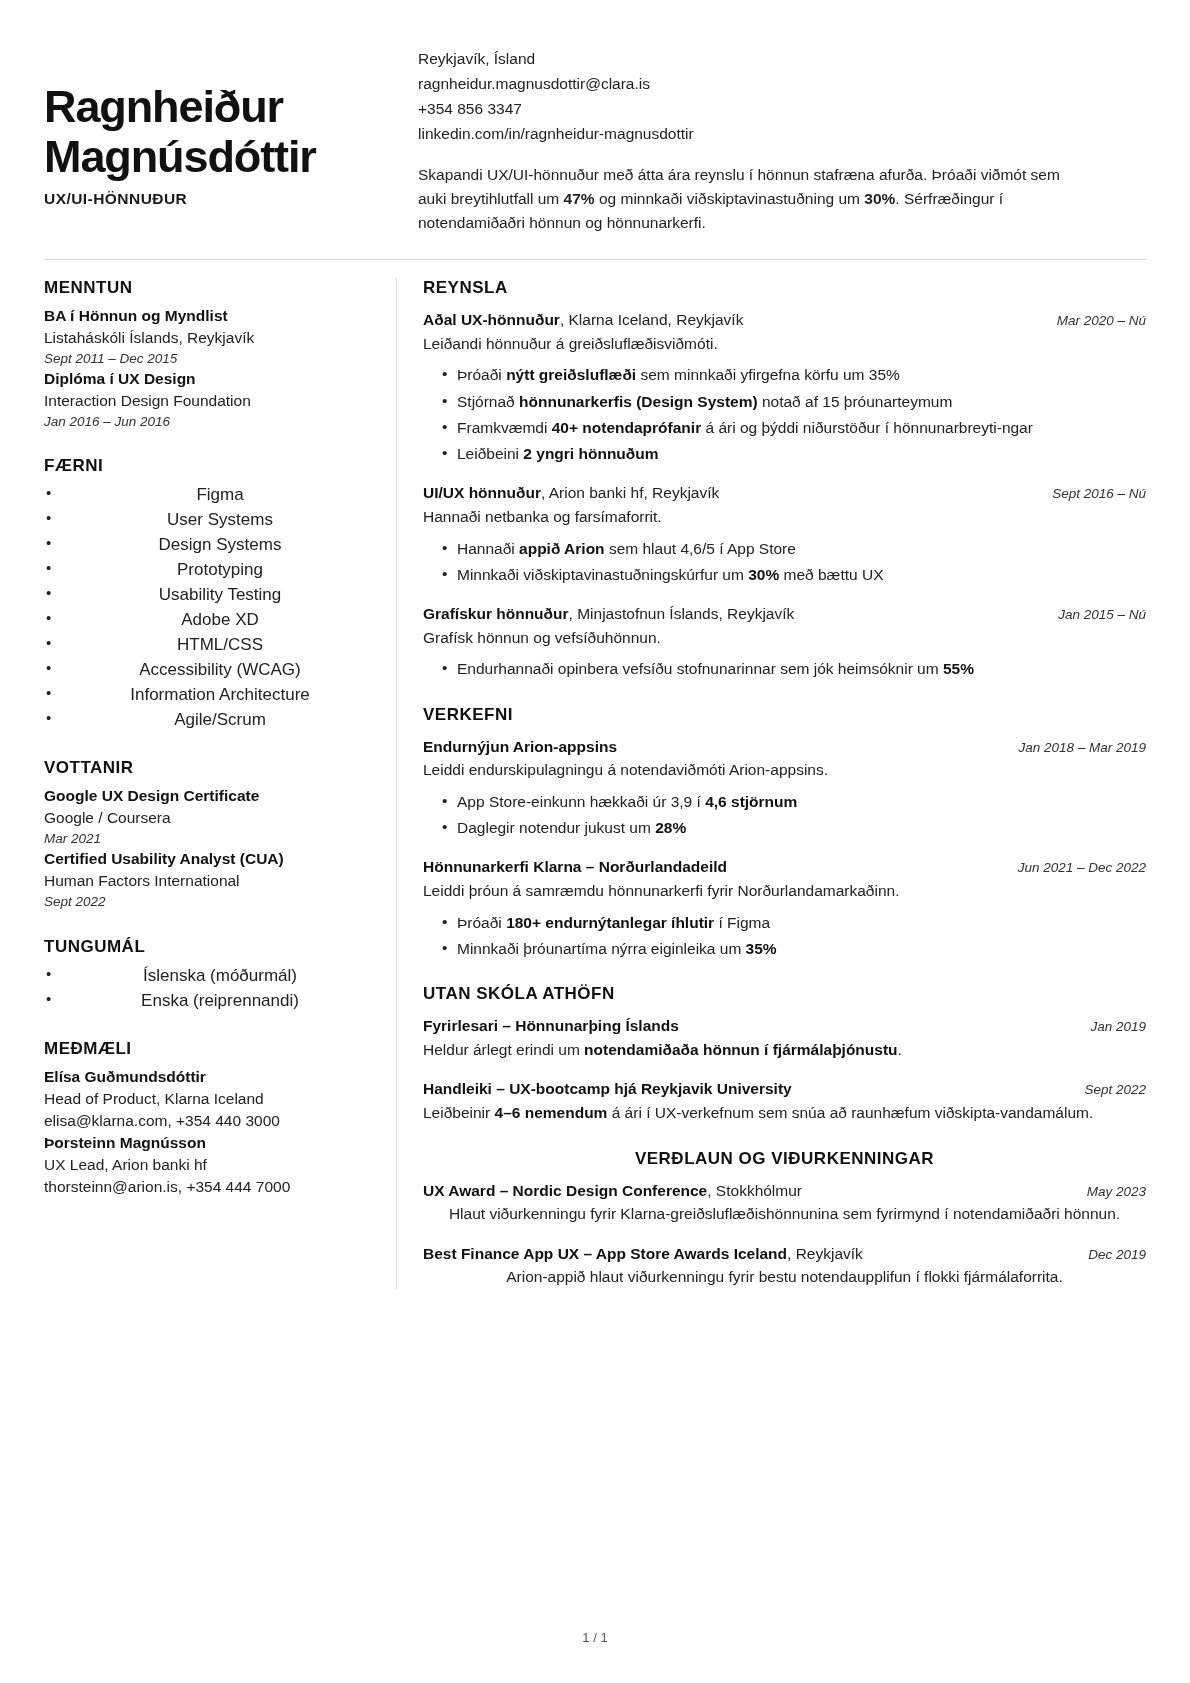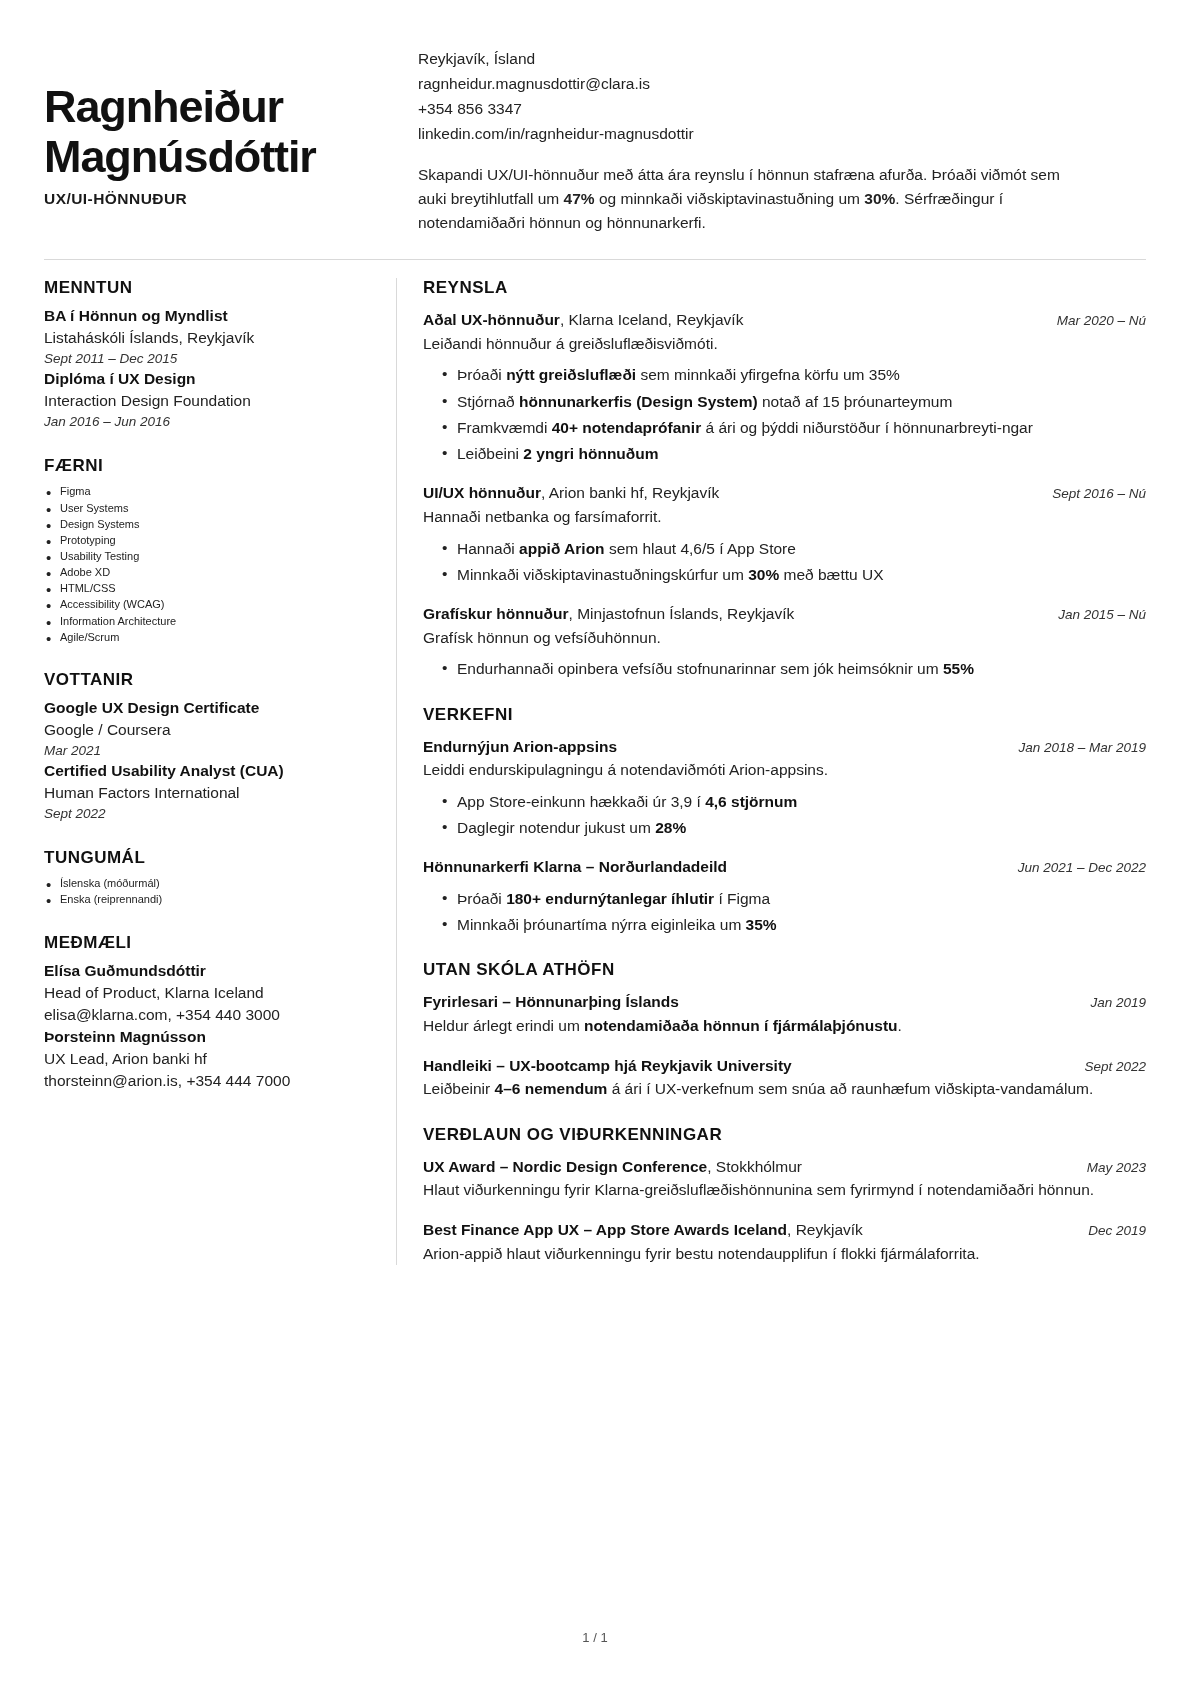--- a/index.html
+++ b/index.html
@@ -119,38 +119,39 @@
     font-style: italic;
     line-height: 1.42;
     color: #333333;
   }
   .left-list {
     margin: 0;
     padding: 0;
     list-style: none;
   }
   .left-list li {
-    font-size: 11px;
+    font-size: 17px;
     line-height: 1.47;
     color: #222222;
     padding-left: 16px;
     position: relative;
+    text-align: center;
   }
   .left-list li:before {
     content: "\2022";
     position: absolute;
     left: 2px;
     top: -1px;
     font-size: 15px;
     color: #222222;
   }
 
   
   .rsec { margin-bottom: 24px; }
-  .rsec:last-child { margin-bottom: 0; }
+  .rsec:last-child { margin-bottom: 0; text-align: center; }
   .rsec > .sec-head { margin-bottom: 11px; }
 
   .rentry { margin-bottom: 17px; }
   .rentry:last-child { margin-bottom: 0; }
 
   .rentry-head {
     display: flex;
     align-items: baseline;
     justify-content: space-between;
   }
@@ -364,20 +365,21 @@
        <ul class="bullets">
                 <li>App Store-einkunn hækkaði úr 3,9 í <b>4,6 stjörnum</b></li>
                 <li>Daglegir notendur jukust um <b>28%</b></li>
               </ul>
      </div>
             <div class="rentry">
        <div class="rentry-head">
          <div class="rentry-role"><b>Hönnunarkerfi Klarna – Norðurlandadeild</b></div>
          <div class="rentry-date">Jun 2021 – Dec 2022</div>
        </div>
+       <div class="rentry-desc">Leiddi þróun á samræmdu hönnunarkerfi fyrir Norðurlandamarkaðinn.</div>
        <ul class="bullets">
                 <li>Þróaði <b>180+ endurnýtanlegar íhlutir</b> í Figma</li>
                 <li>Minnkaði þróunartíma nýrra eiginleika um <b>35%</b></li>
               </ul>
      </div>
           </div>
       </div>
 
       <div class="rsec">
         <div class="sec-head">UTAN SKÓLA ATHÖFN</div>

